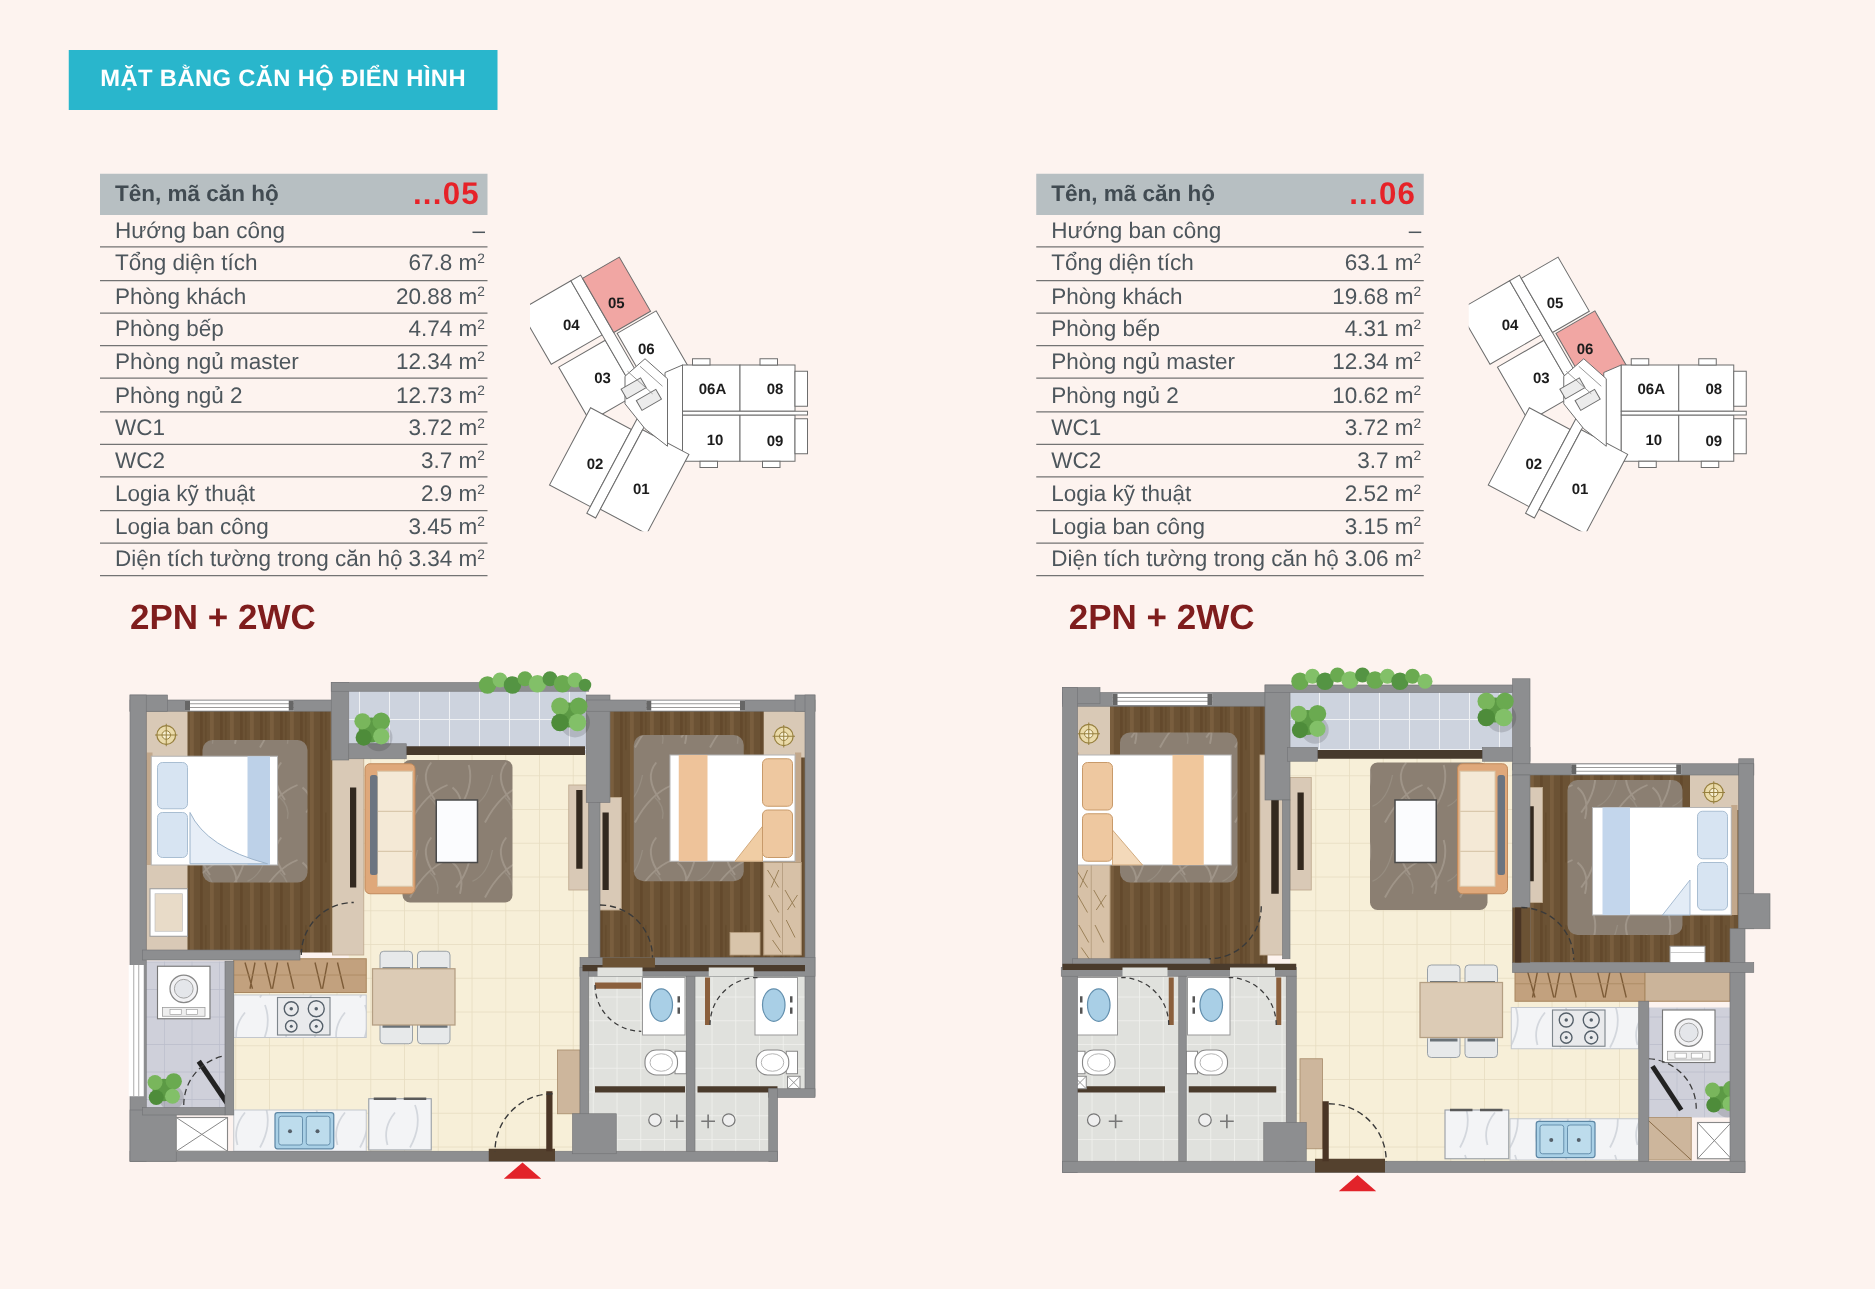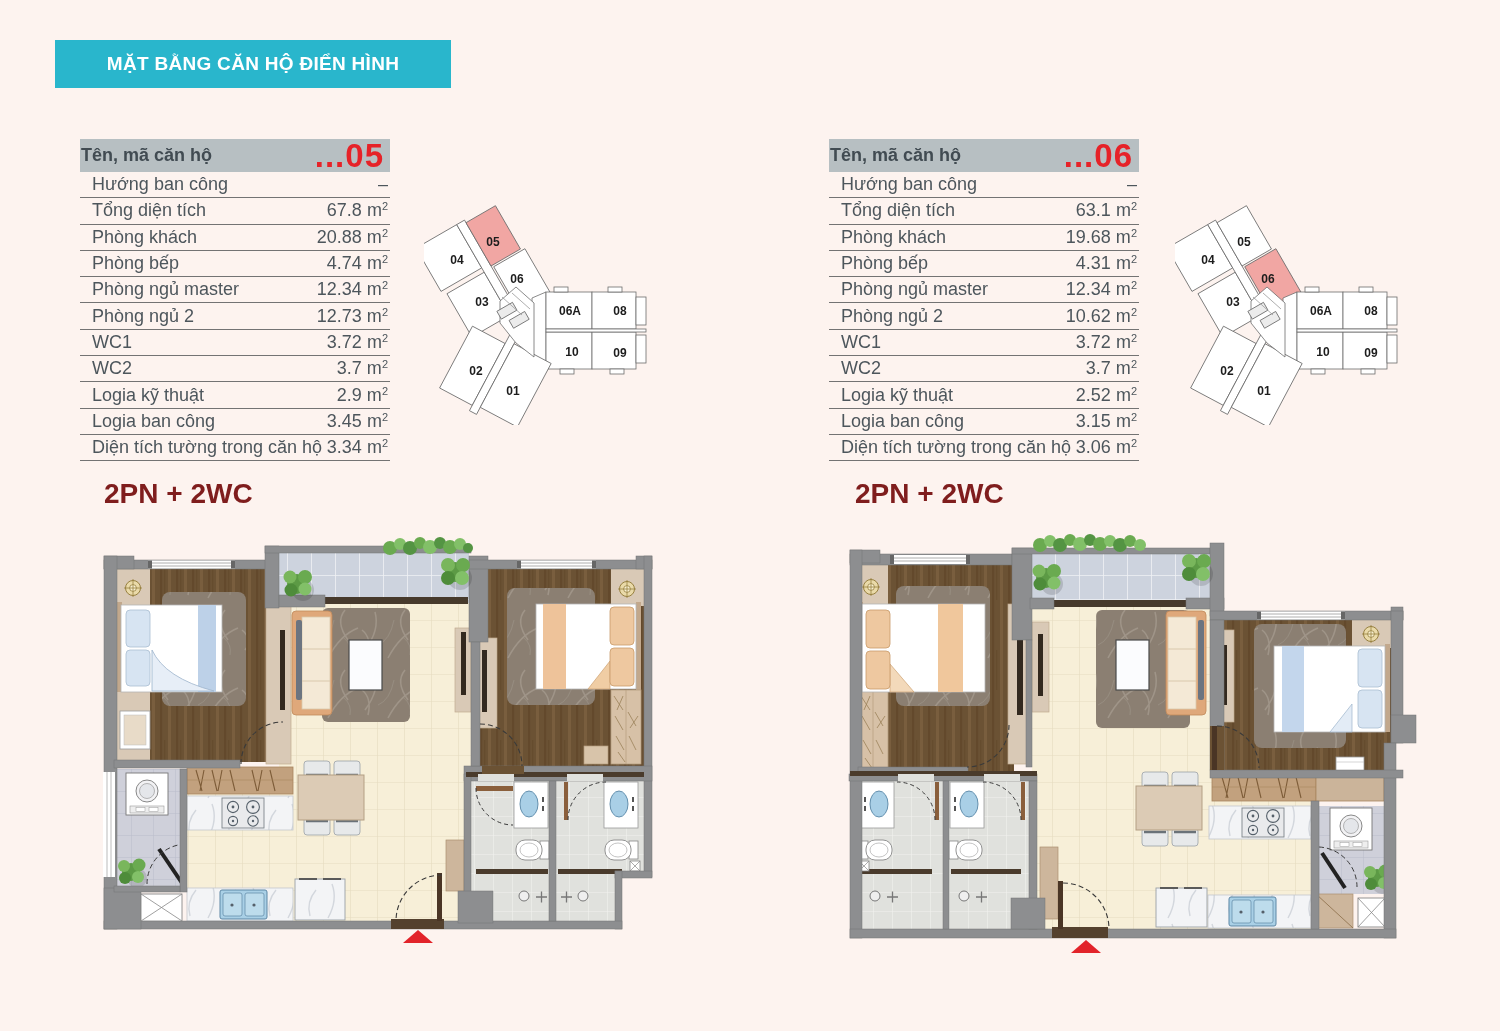--- a/index.html
+++ b/index.html
@@ -1,24 +1,24 @@
 <!DOCTYPE html>
 <html><head>
 <meta charset="utf-8">
 <style>
   html,body{margin:0;padding:0;}
   body{width:1500px;height:1031px;position:relative;background:#fdf3ef;
        font-family:"Liberation Sans",sans-serif;overflow:hidden;}
-  .banner{position:absolute;left:55px;top:40px;width:396px;height:48px;background:#29b6cc;
+  .banner{position:absolute;left:55px;top:40px;width:343px;height:48px;background:#29b6cc;
           color:#fff;font-weight:bold;font-size:19px;display:flex;align-items:center;
           justify-content:center;letter-spacing:.3px;}
   .tbl{position:absolute;width:310px;font-size:18px;color:#4d565c;}
   .thead{height:33px;background:#b7bfc2;display:flex;align-items:center;
-         padding:0 6px 0 1px;font-weight:bold;color:#414b52;justify-content:space-between;}
-  .thead .code{color:#e62228;font-size:33px;font-weight:bold;letter-spacing:1px;}
+         padding:0 6px 0 12px;font-weight:bold;color:#414b52;justify-content:space-between;}
+  .thead .code{color:#e62228;font-size:25px;font-weight:bold;letter-spacing:1px;}
   .row{height:25.3px;display:flex;align-items:center;justify-content:space-between;
        border-bottom:1px solid #737373;padding:0 2px 0 12px;}
   .row .v{white-space:nowrap;}
   sup{font-size:11px;vertical-align:6px;}
   .pn{position:absolute;color:#7f1d1d;font-weight:bold;font-size:28px;}
 </style>
 </head>
 <body>
 
 <div class="banner">MẶT BẰNG CĂN HỘ ĐIỂN HÌNH</div>

